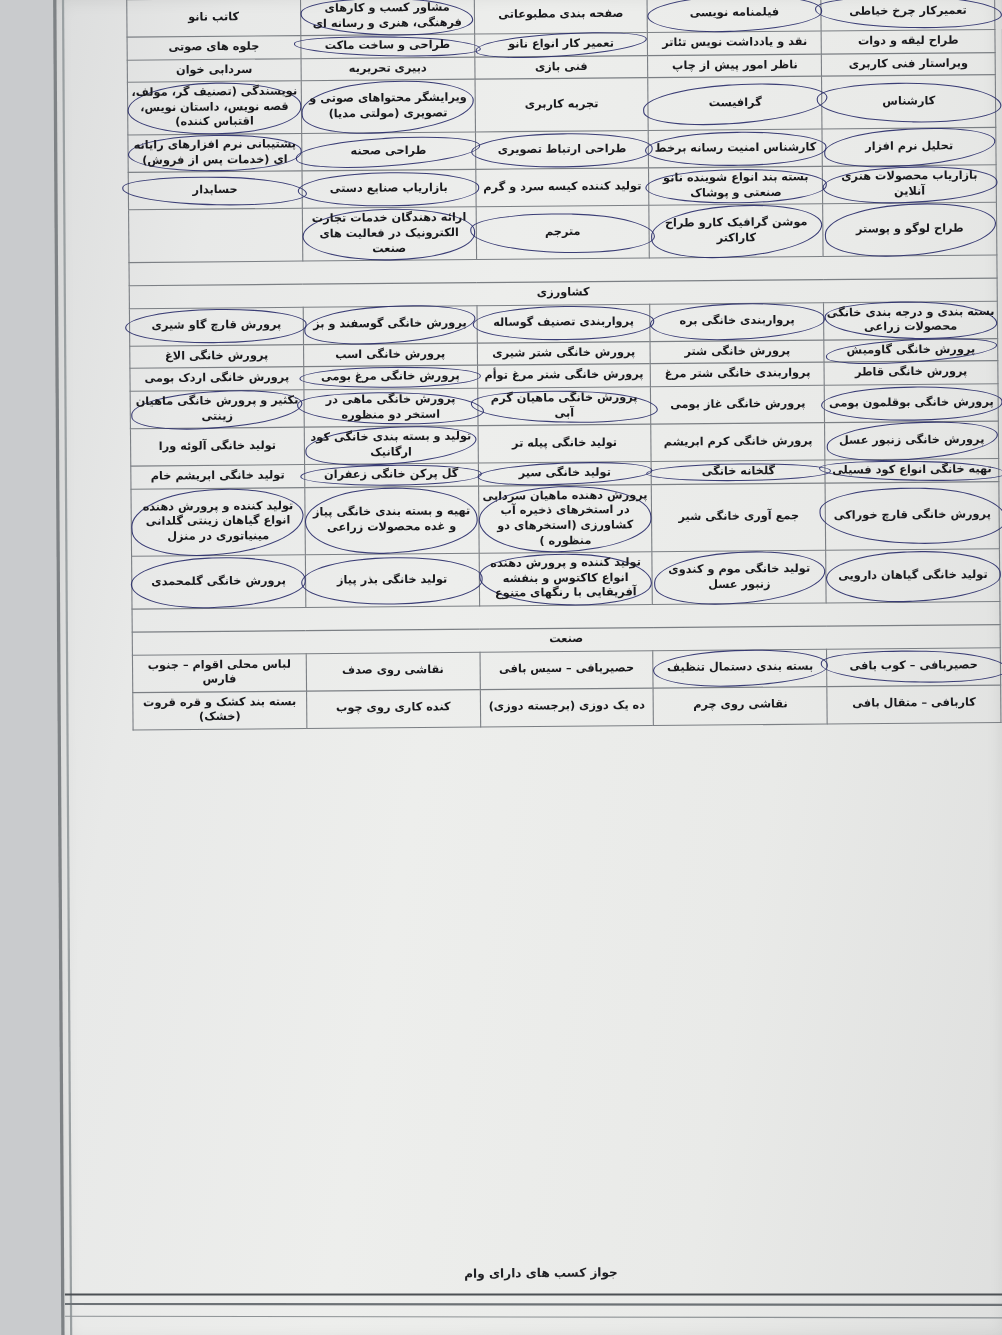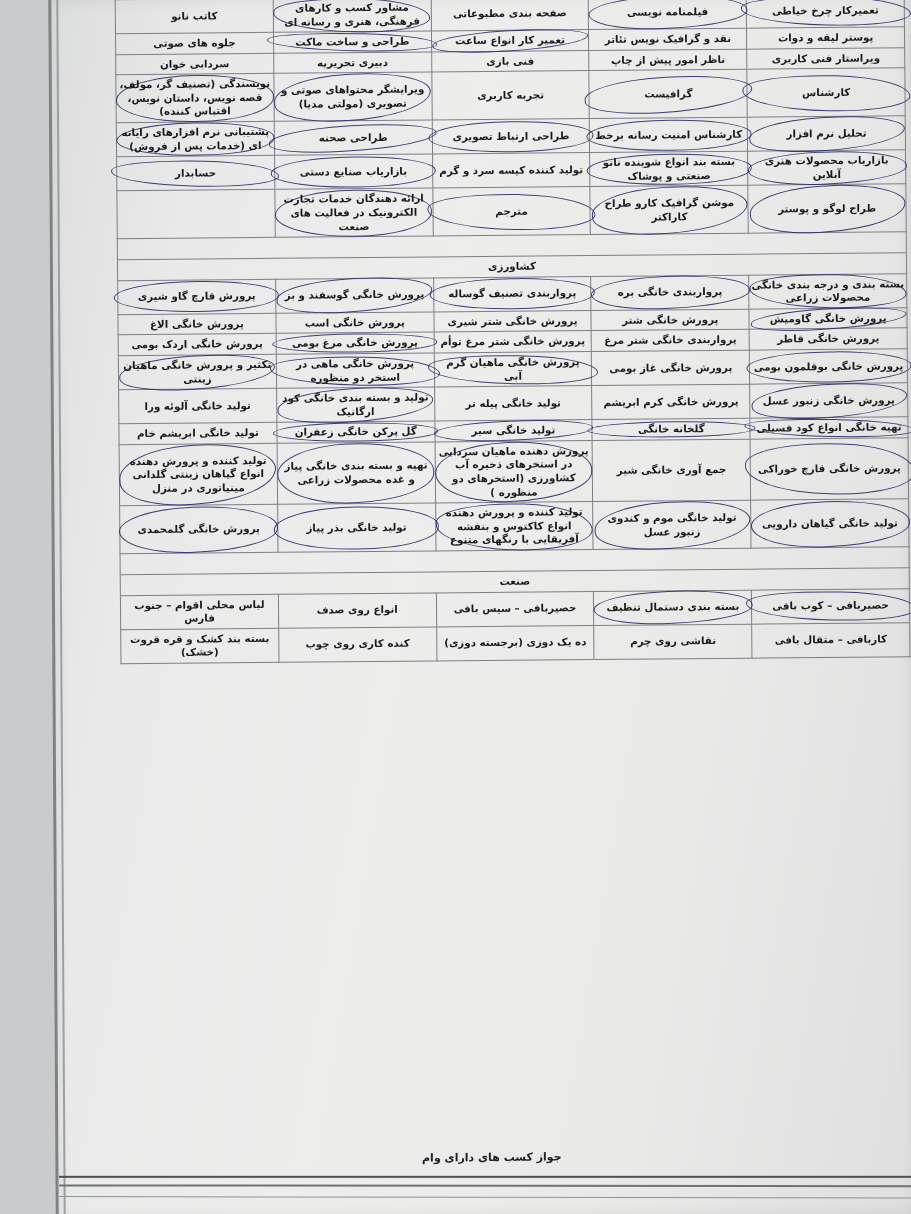--- a/index.html
+++ b/index.html
@@ -125,27 +125,27 @@
             <td>
               <span class="cellin">مشاور کسب و کارهای فرهنگی، هنری و رسانه ای</span>
               <span class="loop c tall"></span>
             </td>
             <td>
               <span class="cellin">کاتب نانو</span>
             </td>
           </tr>
           <tr>
             <td>
-              <span class="cellin">پوستر لیقه و دوات</span>
-            </td>
-            <td>
-              <span class="cellin">نقد و گرافیک نویس تئاتر</span>
-            </td>
-            <td>
-              <span class="cellin">تعمیر کار انواع ساعت</span>
+              <span class="cellin">طراح لیقه و دوات</span>
+            </td>
+            <td>
+              <span class="cellin">نقد و یادداشت نویس تئاتر</span>
+            </td>
+            <td>
+              <span class="cellin">تعمیر کار انواع نانو</span>
               <span class="loop d"></span>
             </td>
             <td>
               <span class="cellin">طراحی و ساخت ماکت</span>
               <span class="loop c"></span>
             </td>
             <td>
               <span class="cellin">جلوه های صوتی</span>
             </td>
           </tr>
@@ -431,21 +431,21 @@
               <span class="loop c"></span>
             </td>
             <td>
               <span class="cellin">بسته بندی دستمال تنظیف</span>
               <span class="loop b"></span>
             </td>
             <td>
               <span class="cellin">حصیربافی – سیس بافی</span>
             </td>
             <td>
-              <span class="cellin">انواع روی صدف</span>
+              <span class="cellin">نقاشی روی صدف</span>
             </td>
             <td>
               <span class="cellin">لباس محلی اقوام – جنوب فارس</span>
             </td>
           </tr>
           <tr>
             <td>
               <span class="cellin">کاربافی – متقال بافی</span>
             </td>
             <td>

